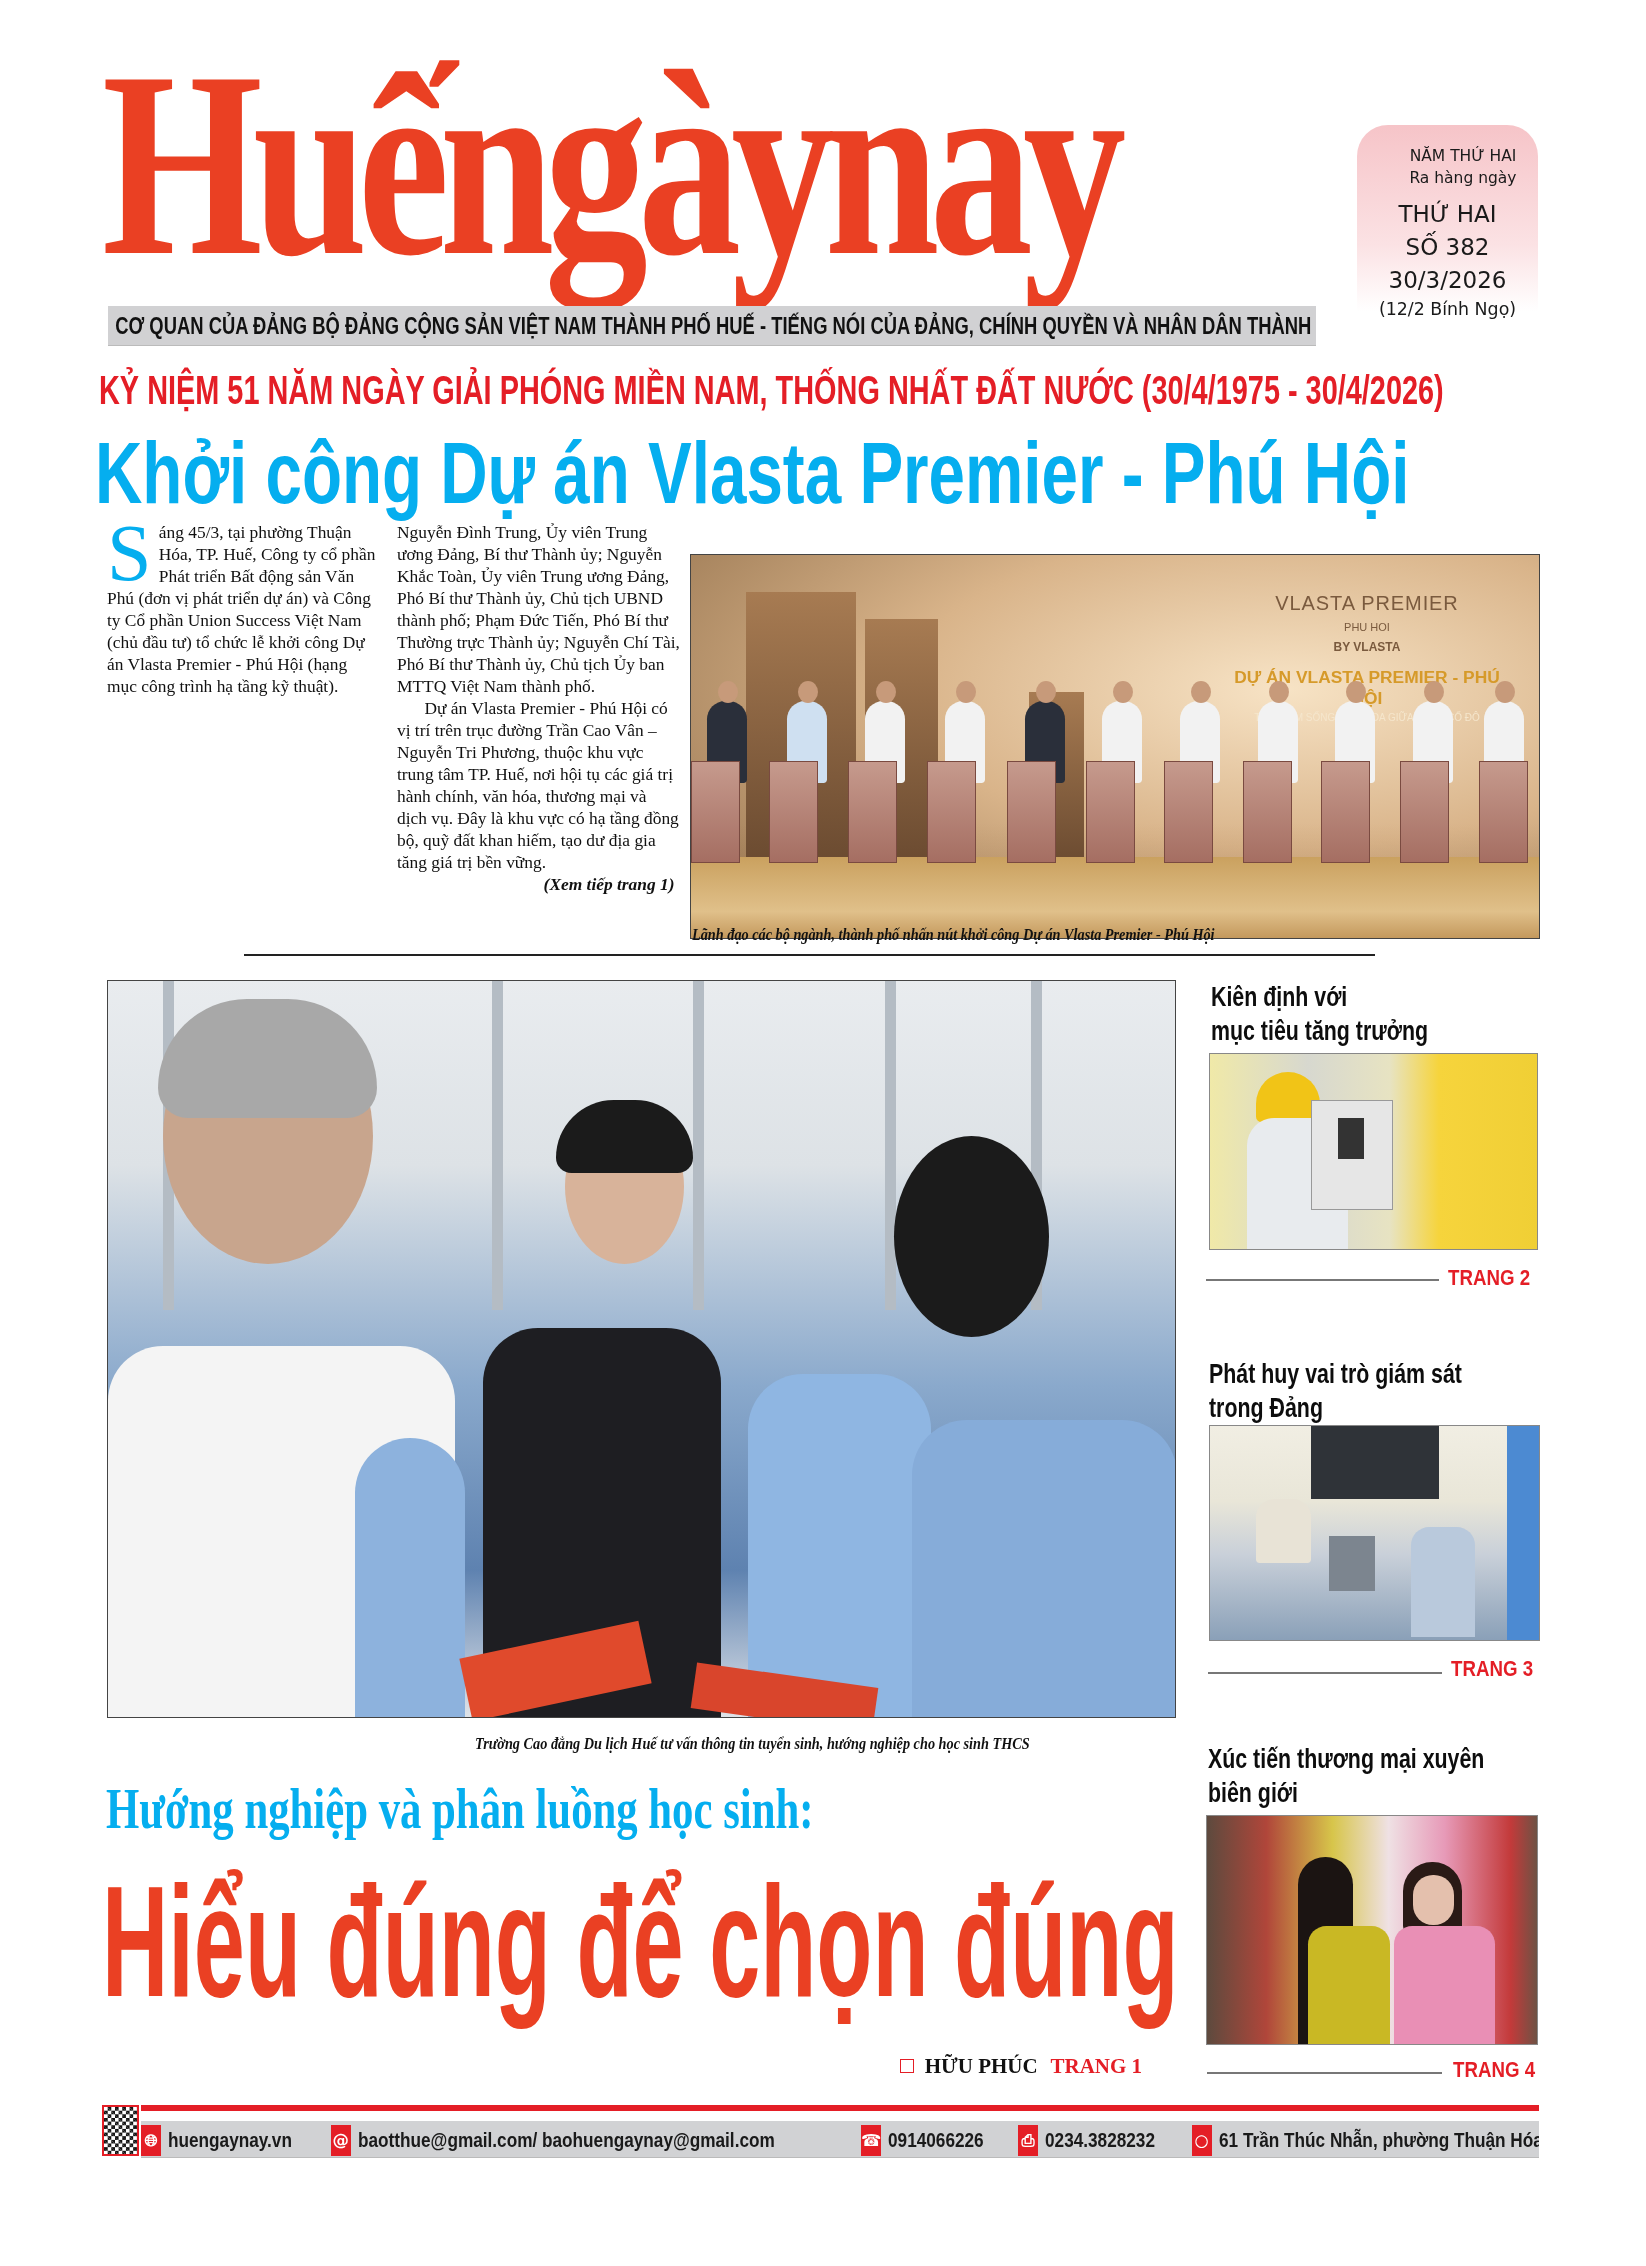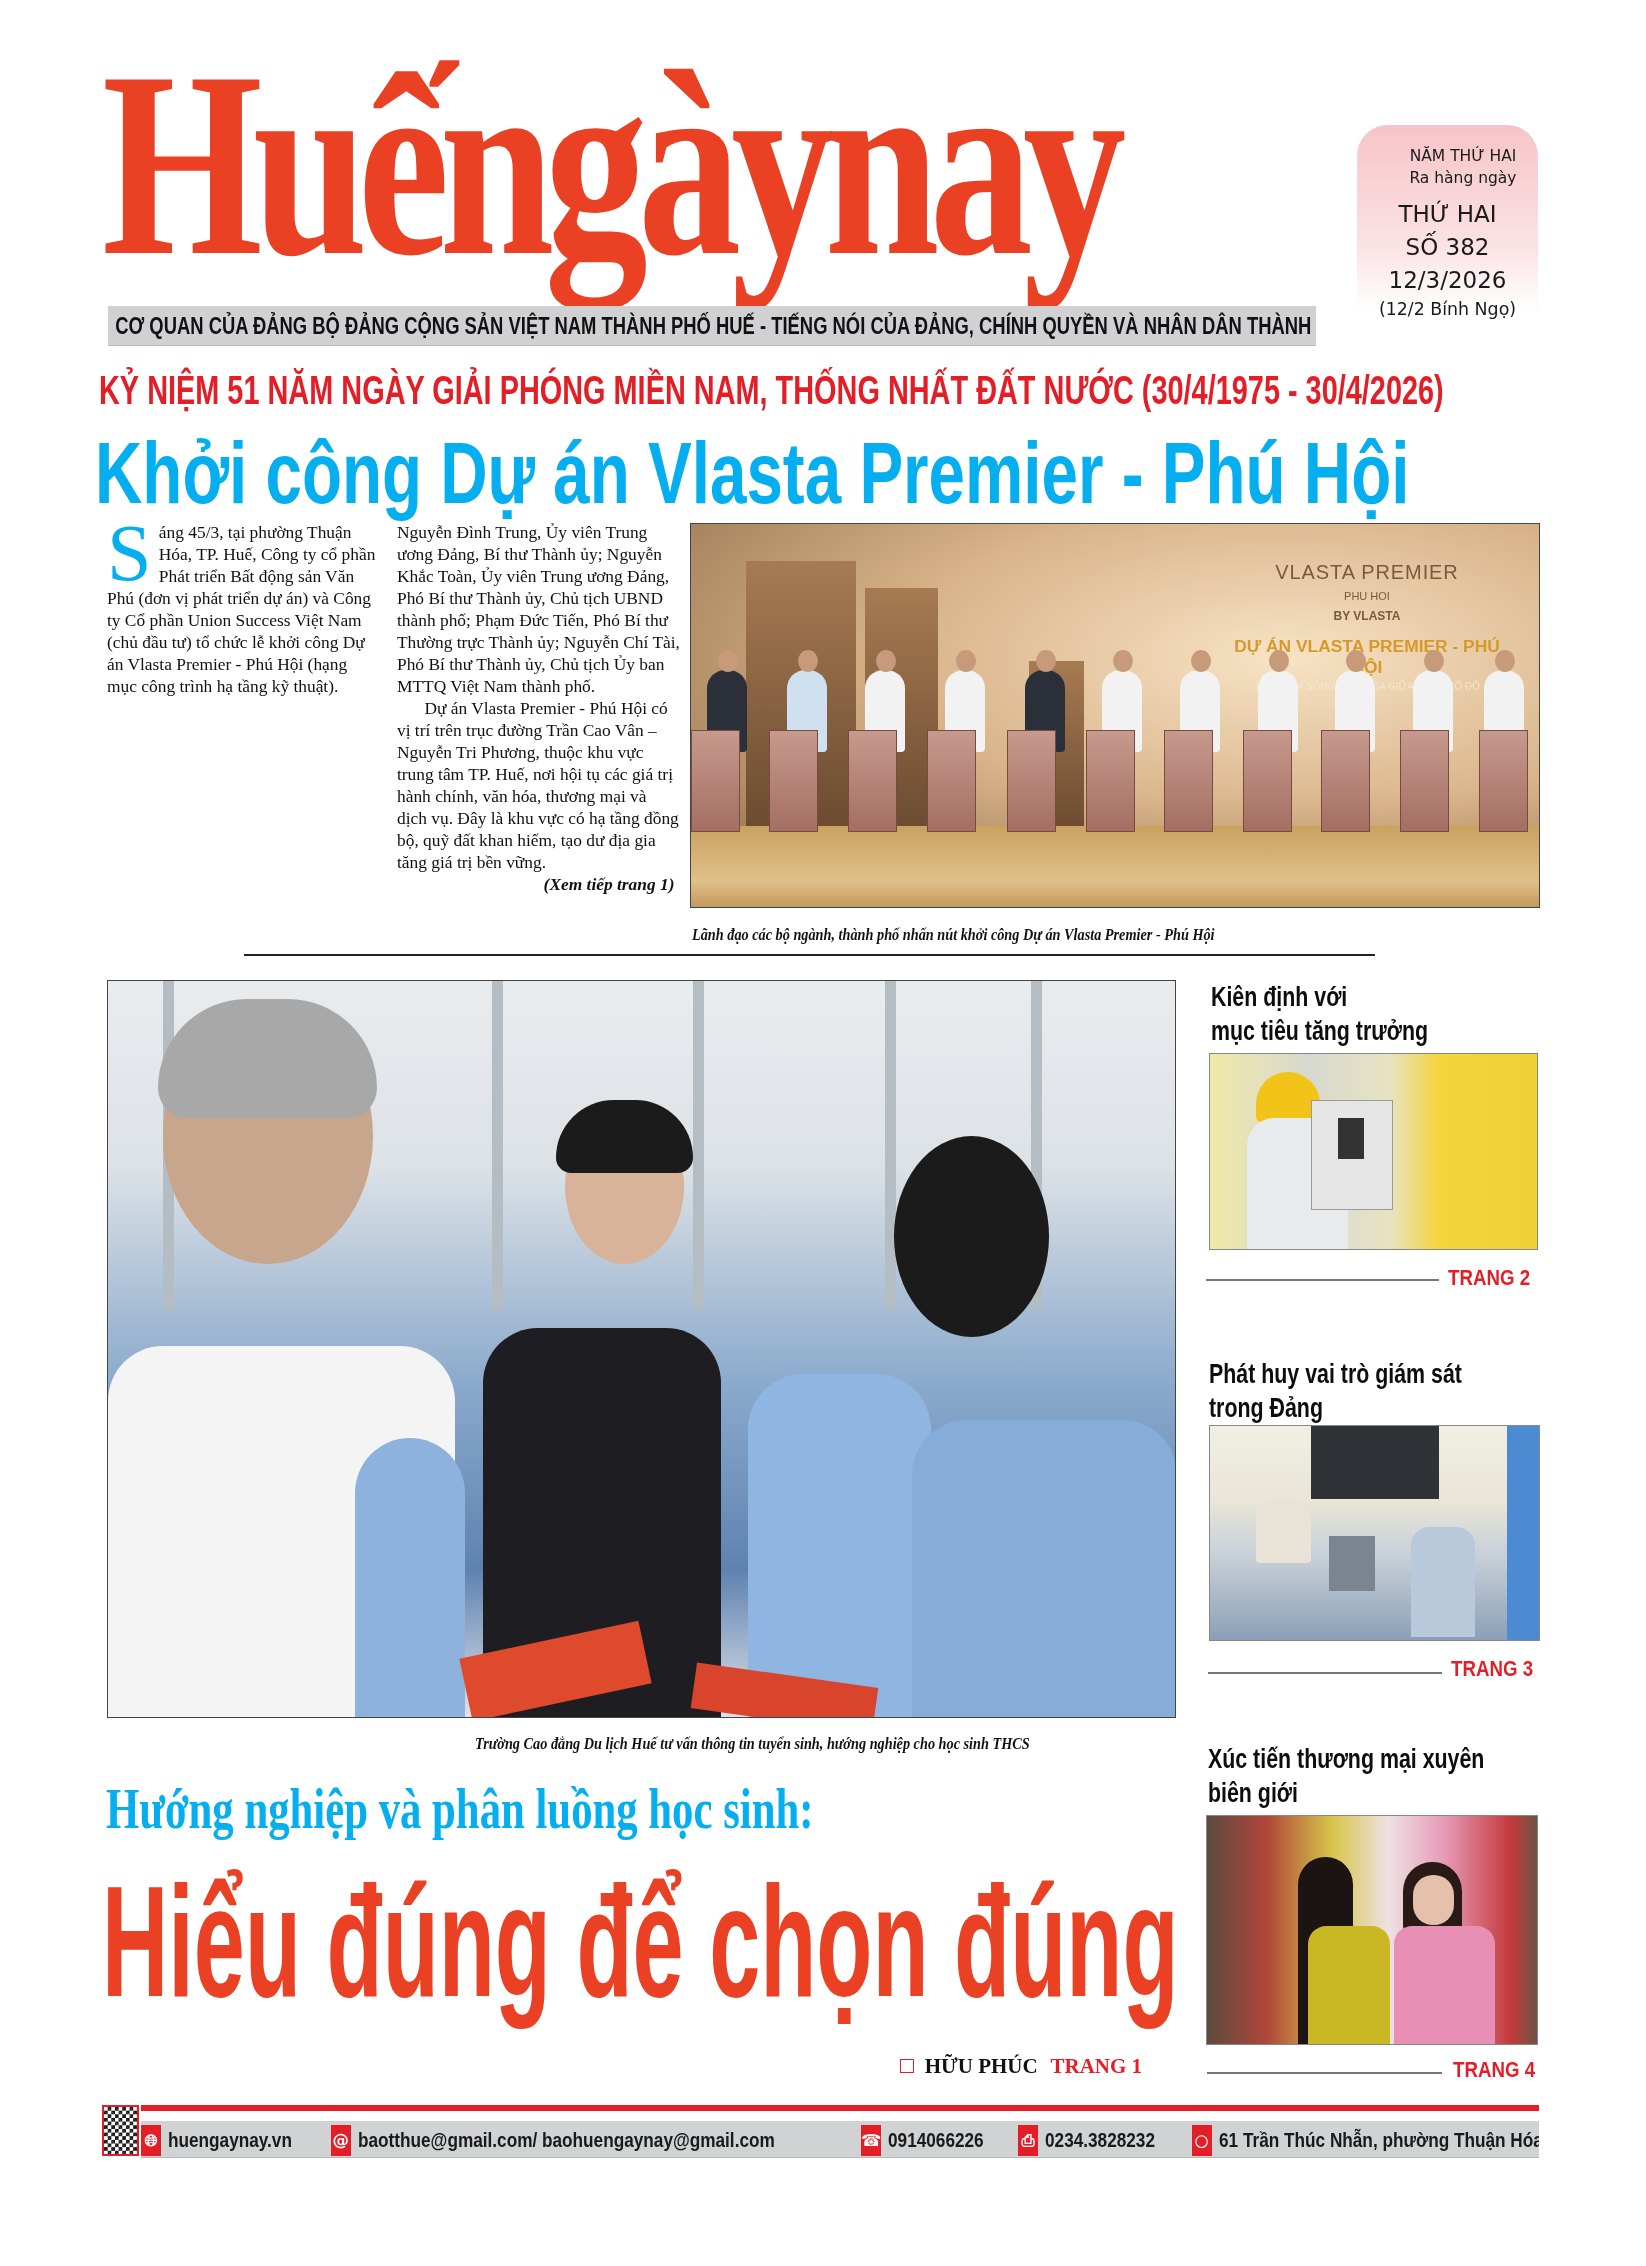--- a/index.html
+++ b/index.html
@@ -57,21 +57,21 @@
   .col2 { left: 397px; top: 521px; width: 283px; }
   .dropcap {
     float: left; font-family: "Liberation Serif", serif; color: #05aeef;
     font-size: 80px; line-height: 60px; margin: 1.8px 7.3px 0 0; height: 64px;
   }
   .more { display: block; text-align: right; font-style: italic; font-weight: bold; padding-right: 5.5px; }
 
   
   .photo { overflow: hidden; border: 0.9px solid #444; }
   .photo1 {
-    left: 690px; top: 523px; width: 850px; height: 385px;
+    left: 690px; top: 554px; width: 850px; height: 385px;
     background:
       linear-gradient(180deg, rgba(0,0,0,0) 70%, rgba(120,80,40,0.25) 100%),
       radial-gradient(ellipse at 70% 35%, #f7e3c5 0%, #d9b48a 45%, #8c6a46 100%);
   }
   .tower { position: absolute; background: linear-gradient(180deg,#a77b52,#6a4a30); }
   .stage { position: absolute; left: 0; right: 0; top: 302px; height: 91px; background: linear-gradient(180deg,#caa15f,#e0c08a 60%,#b98a4c); }
   .podium { position: absolute; top: 206px; width: 49px; height: 102px; background: linear-gradient(180deg,#c69a8d,#a56e62); border: 0.9px solid #7a4a40; }
   .person { position: absolute; top: 146px; width: 40px; height: 82px; border-radius: 18.3px 18.3px 3.7px 3.7px; background: #f2f2f2; }
   .person.dark { background: #2a2f3a; }
   .person::before { content: ""; position: absolute; left: 11px; top: -20px; width: 20px; height: 22px; border-radius: 50%; background: #c79a7a; }
@@ -176,21 +176,21 @@
 <div class="abs masthead">Huếngàynay</div>
 <div class="abs motto"><span>CƠ QUAN CỦA ĐẢNG BỘ ĐẢNG CỘNG SẢN VIỆT NAM THÀNH PHỐ HUẾ - TIẾNG NÓI CỦA ĐẢNG, CHÍNH QUYỀN VÀ NHÂN DÂN THÀNH PHỐ HUẾ</span></div>
 
 <div class="abs infobox">
   <div style="height:20px"></div>
   <div class="small">NĂM THỨ HAI</div>
   <div class="small">Ra hàng ngày</div>
   <div style="height:9.1px"></div>
   <div class="big">THỨ HAI</div>
   <div class="big">SỐ 382</div>
-  <div class="big">12/3/2026</div>
+  <div class="big">30/3/2026</div>
   <div class="lunar">(12/2 Bính Ngọ)</div>
 </div>
 
 <div class="abs kicker">KỶ NIỆM 51 NĂM NGÀY GIẢI PHÓNG MIỀN NAM, THỐNG NHẤT ĐẤT NƯỚC (30/4/1975 - 30/4/2026)</div>
 <h1 class="abs headline">Khởi công Dự án Vlasta Premier - Phú Hội</h1>
 
 <div class="abs col col1">
   <p><span class="dropcap">S</span><span>áng 45/3, tại phường Thuận Hóa, TP. Huế, Công ty cổ phần Phát triển Bất động sản Văn Phú (đơn vị phát triển dự án) và Công ty Cổ phần Union Success Việt Nam (chủ đầu tư) tổ chức lễ khởi công Dự án Vlasta Premier - Phú Hội (hạng mục công trình hạ tầng kỹ thuật).</span></p>
 </div>
 

